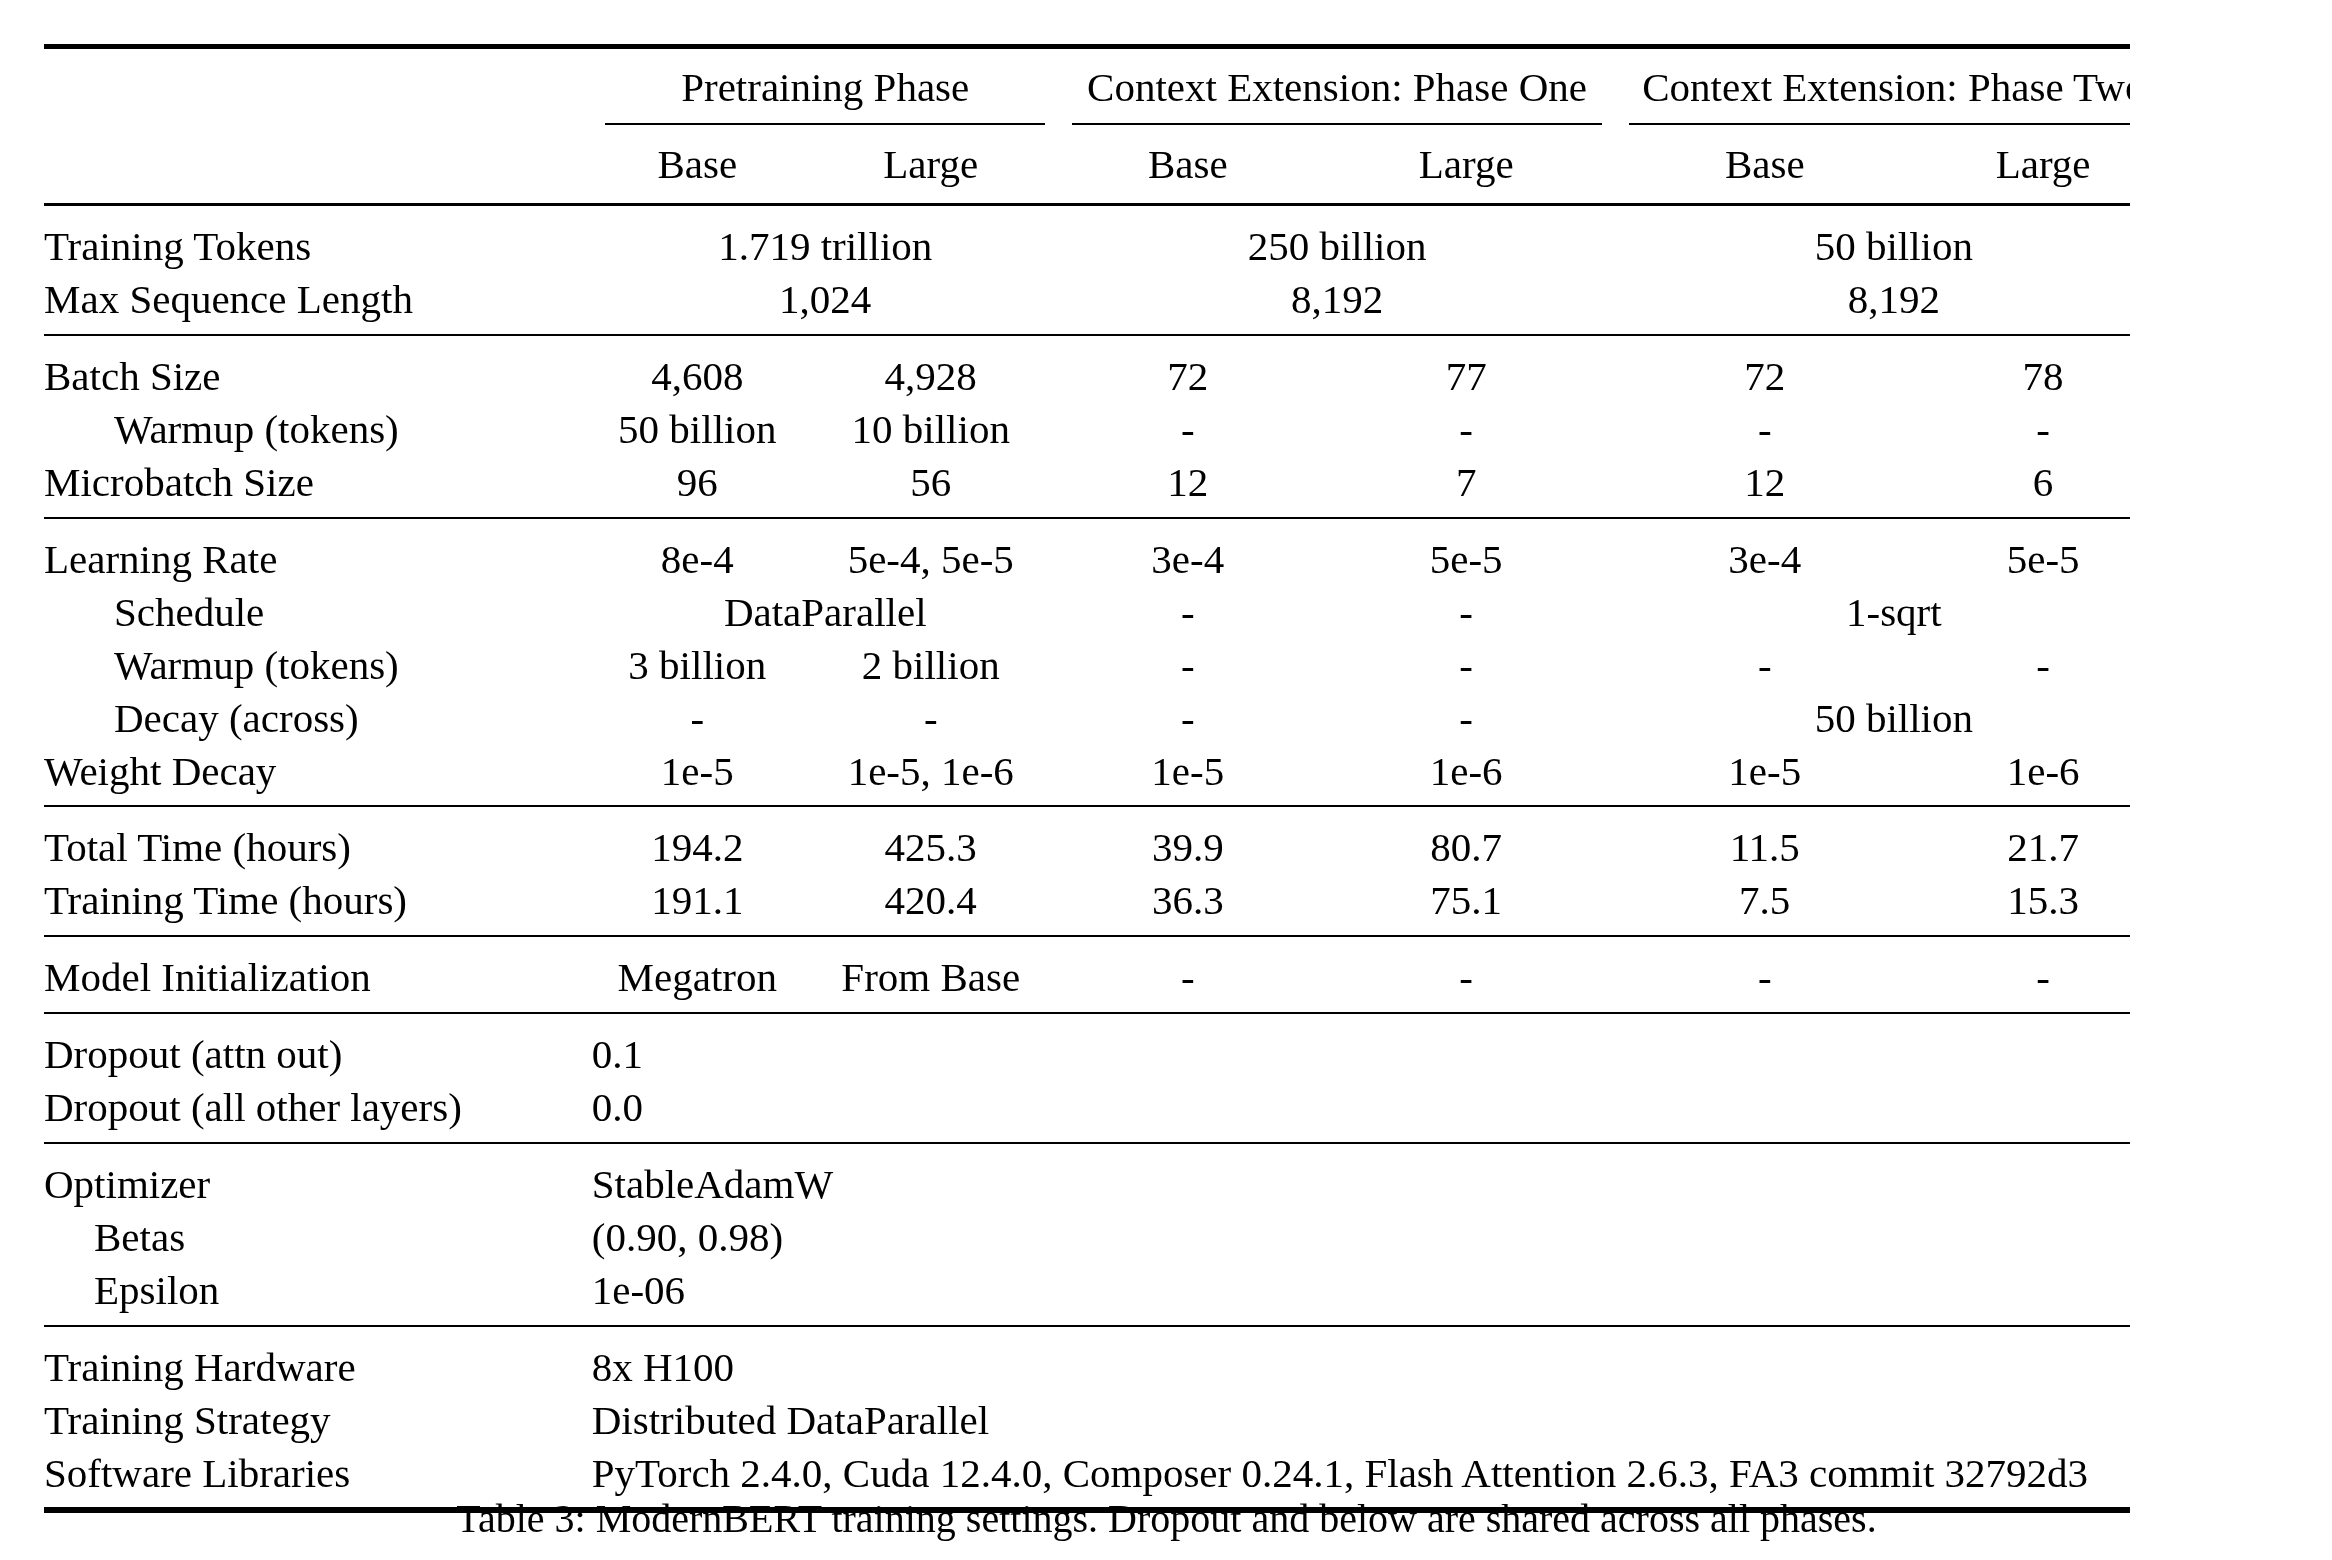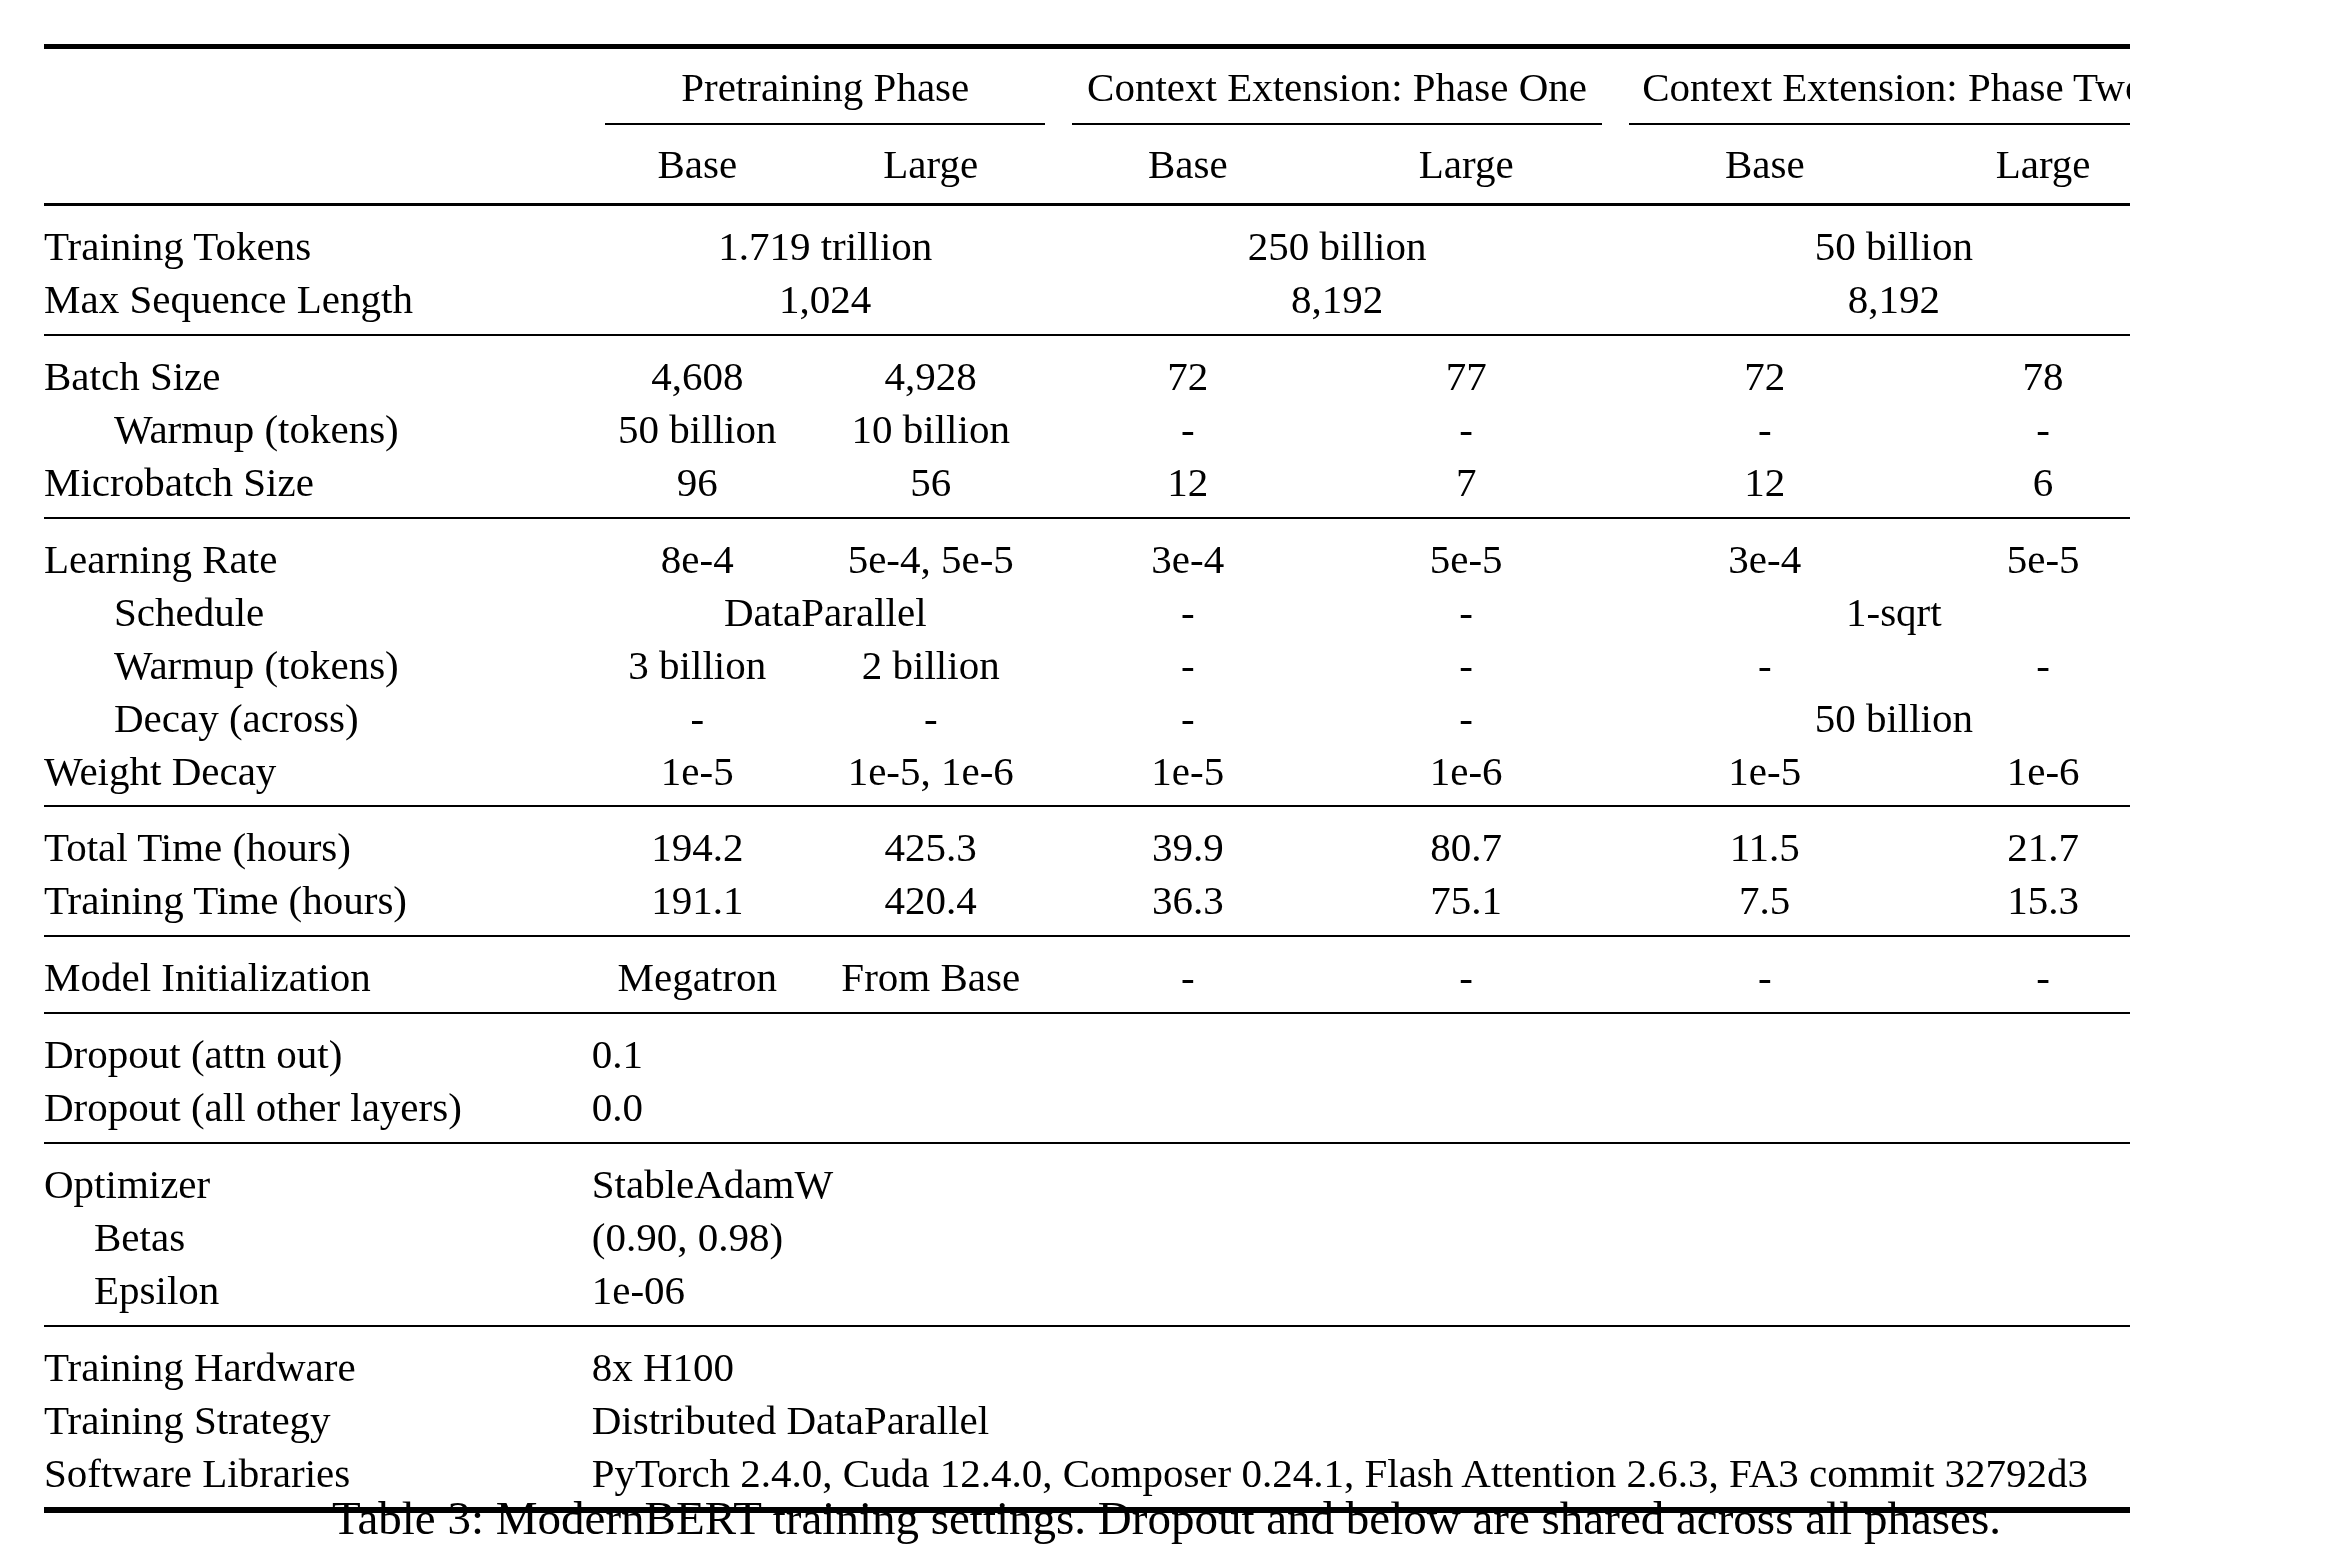--- a/index.html
+++ b/index.html
@@ -53,21 +53,21 @@
   tbody.sec-0 tr.rule-top td { border-top-width: 3.9px; }
   tr.sec-first td { padding-top: 14px; }
   tr.sec-last td { padding-bottom: 7.8px; }
   tr.table-bottom td { border-bottom: 6.8px solid #000; }
   .caption {
     position: absolute;
     left: 0;
     top: 1492px;
     width: 2333px;
     text-align: center;
-    font-size: 47px;
+    font-size: 40px;
     line-height: 53px;
   }
 </style>
 </head>
 <body>
 
 <div class="page">
   <table class="settings" id="settings-table">
     <colgroup>
       <col style="width:24.4%">

